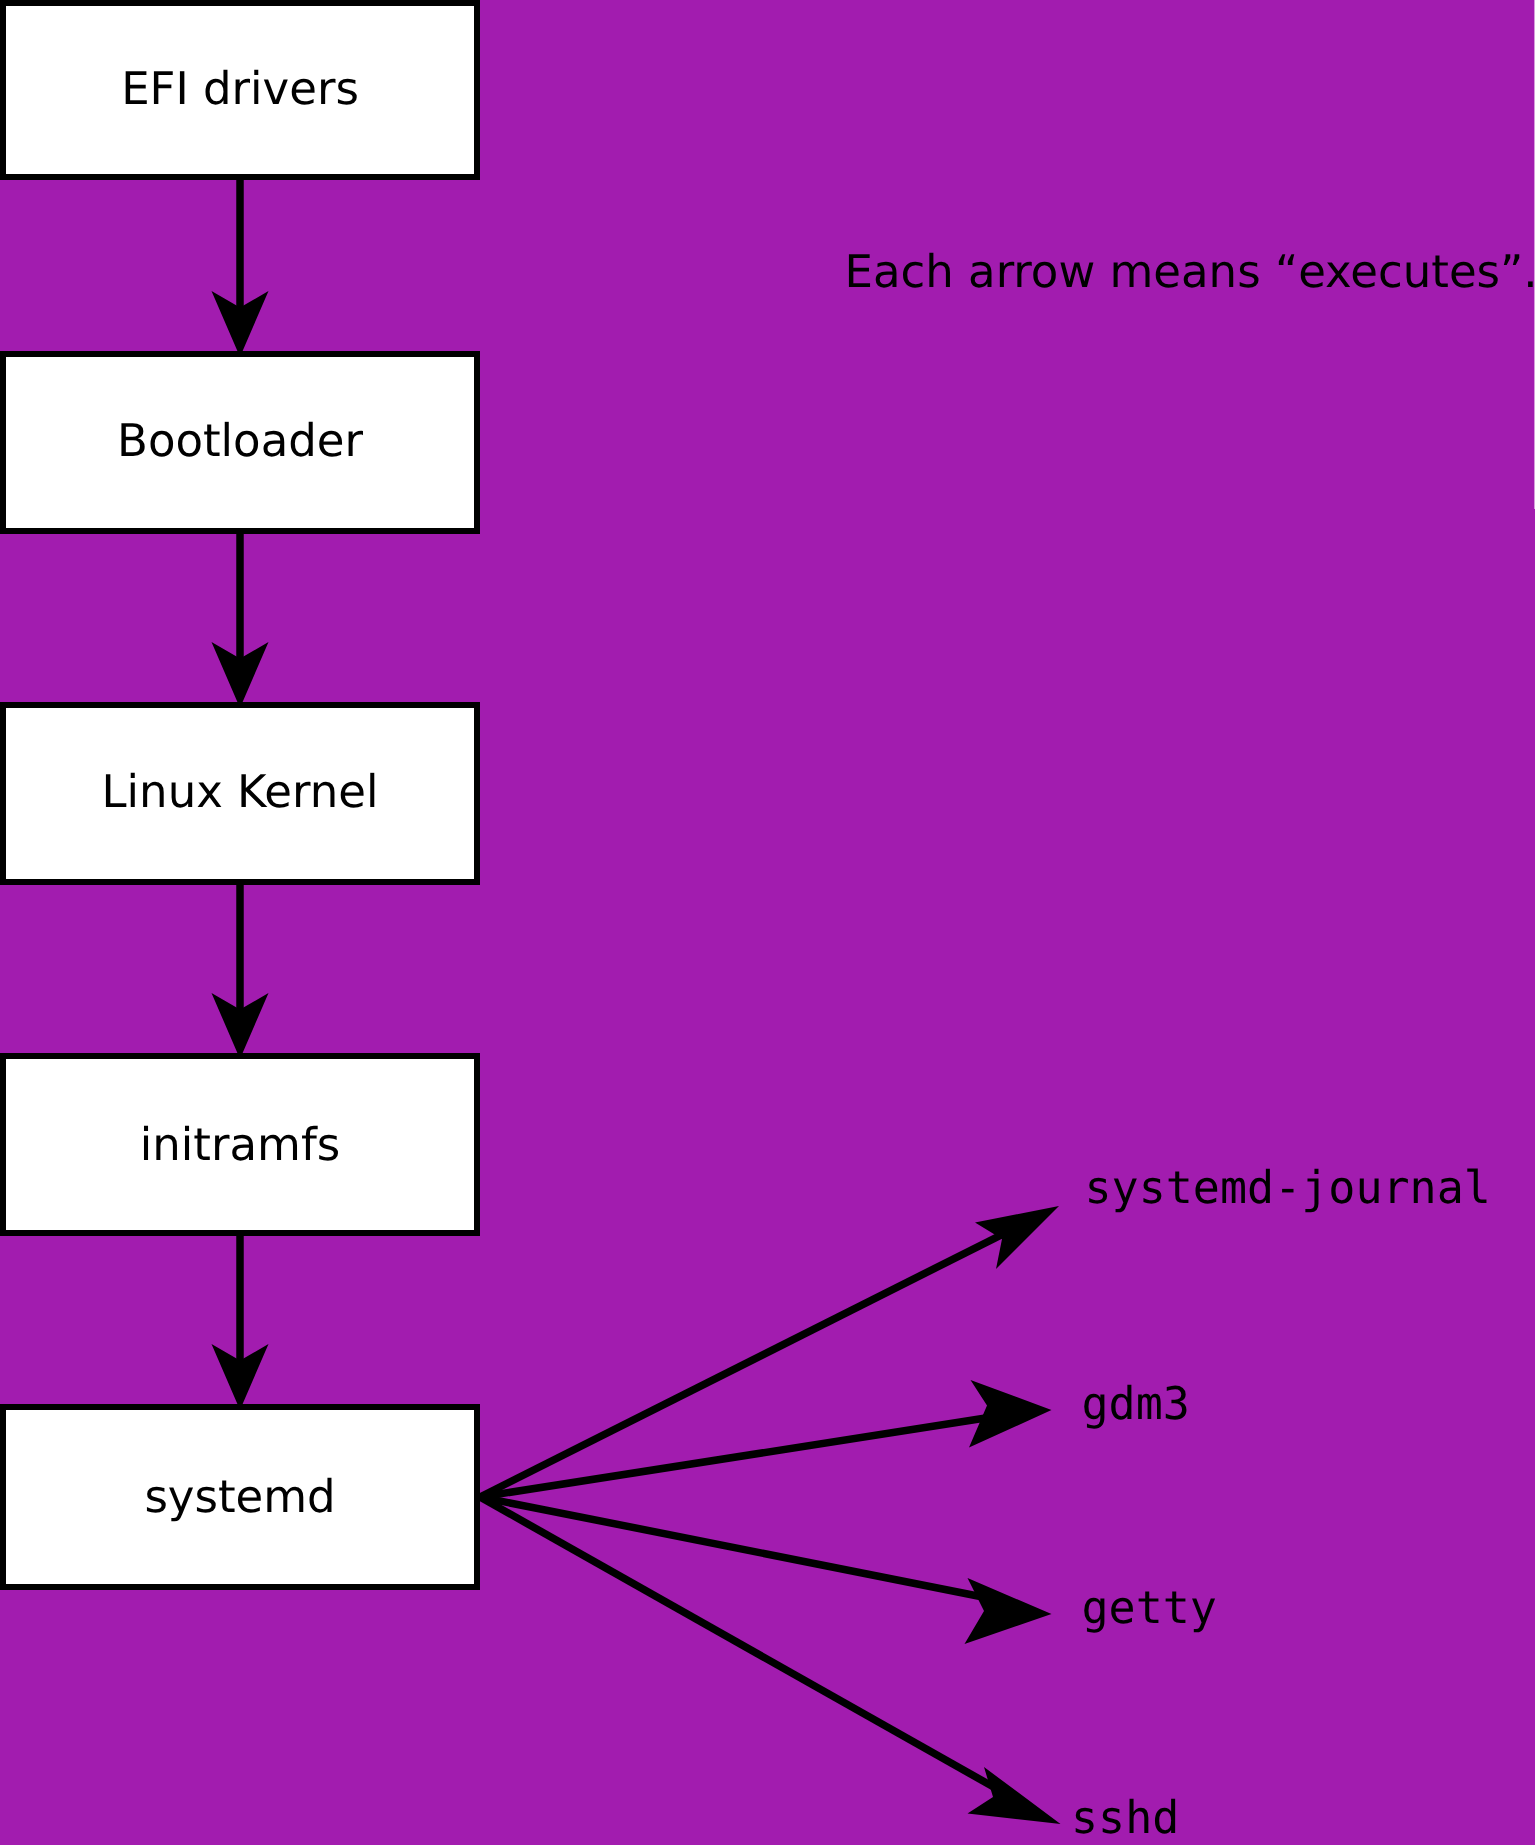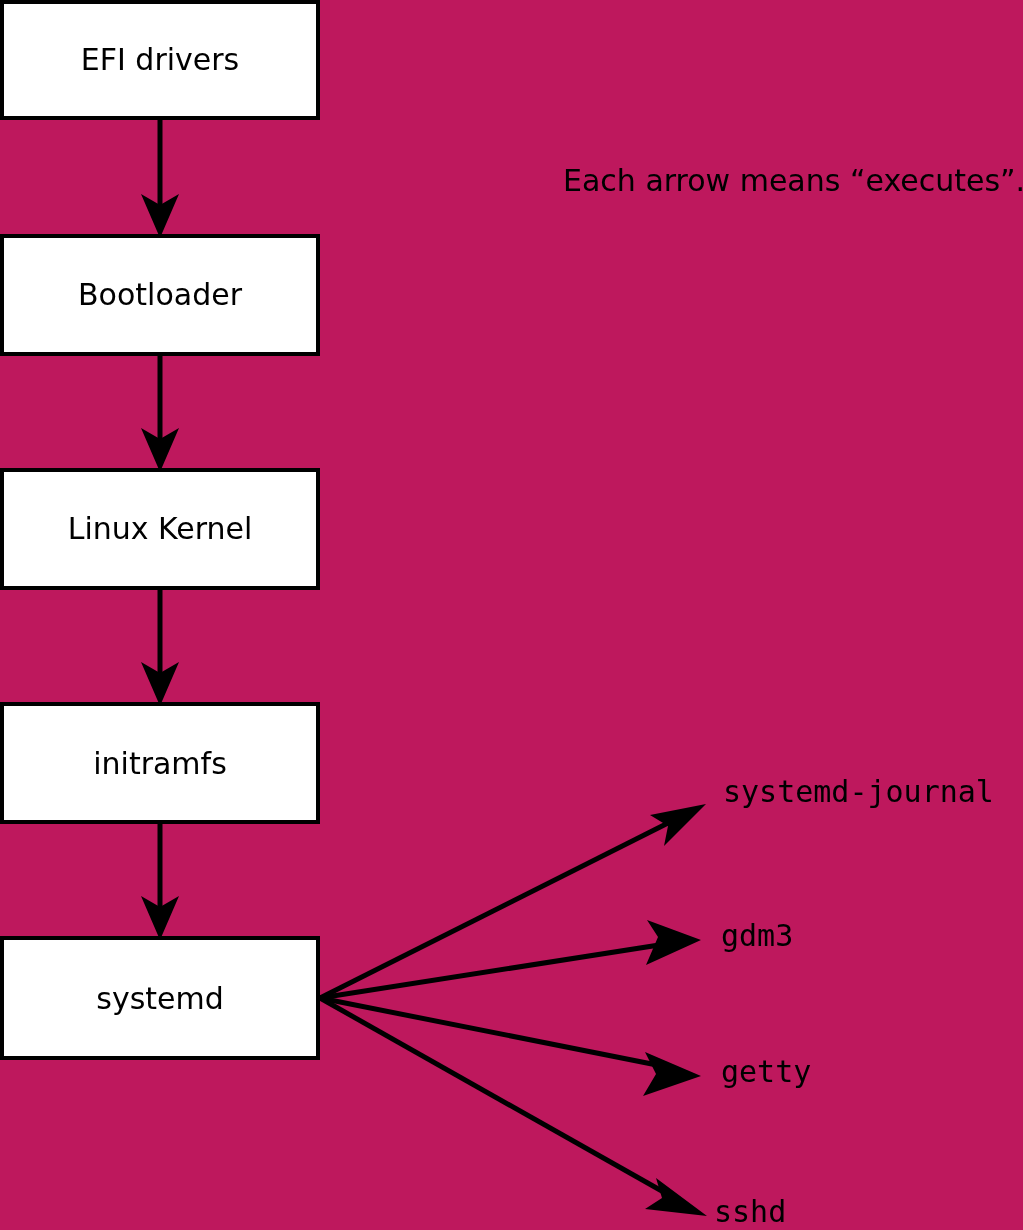--- a/index.html
+++ b/index.html
@@ -7,21 +7,21 @@
     padding: 0;
     background: #ffffff;
   }
   body {
     font-family: "DejaVu Sans", sans-serif;
   }
   #canvas {
     position: relative;
     width: 1023px;
     height: 1230px;
-    background: #be185d;
+    background: #a21caf;
     overflow: hidden;
   }
   #diagram-svg {
     position: absolute;
     left: 0;
     top: 0;
     width: 1023px;
     height: 1230px;
     display: block;
   }

